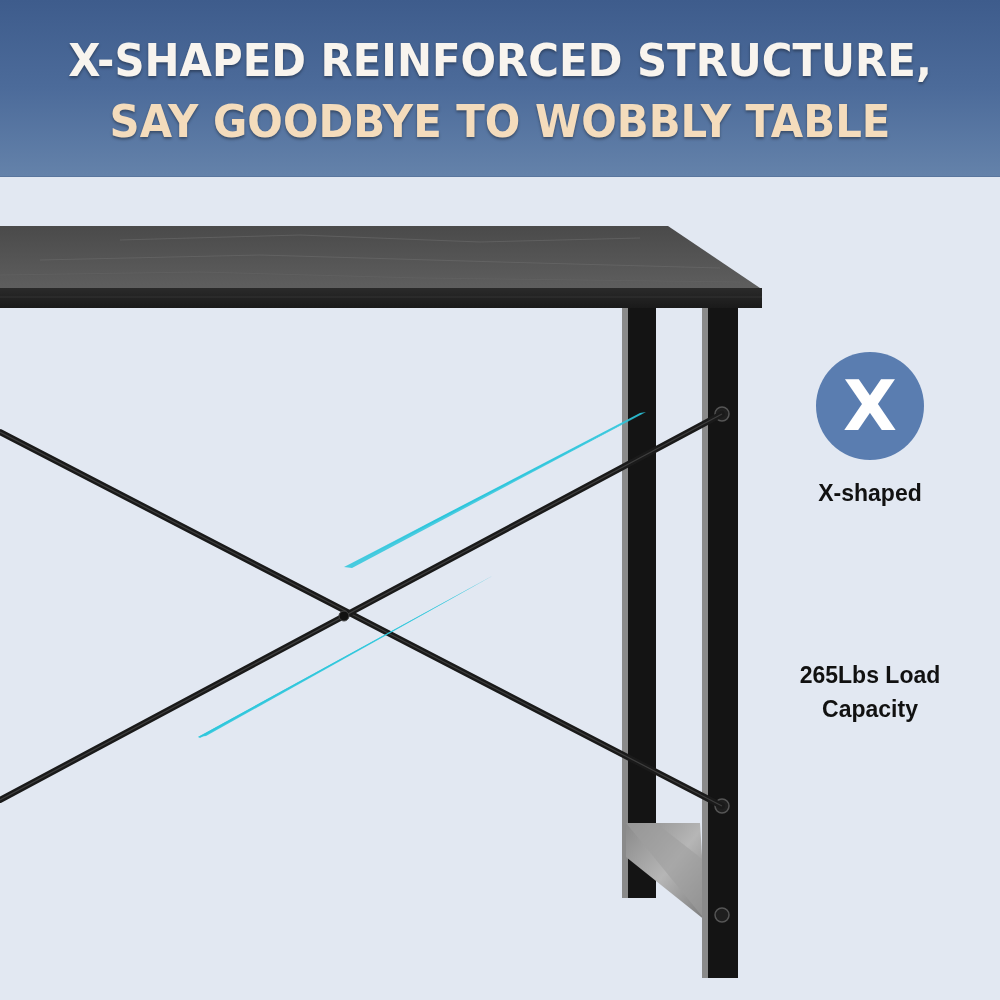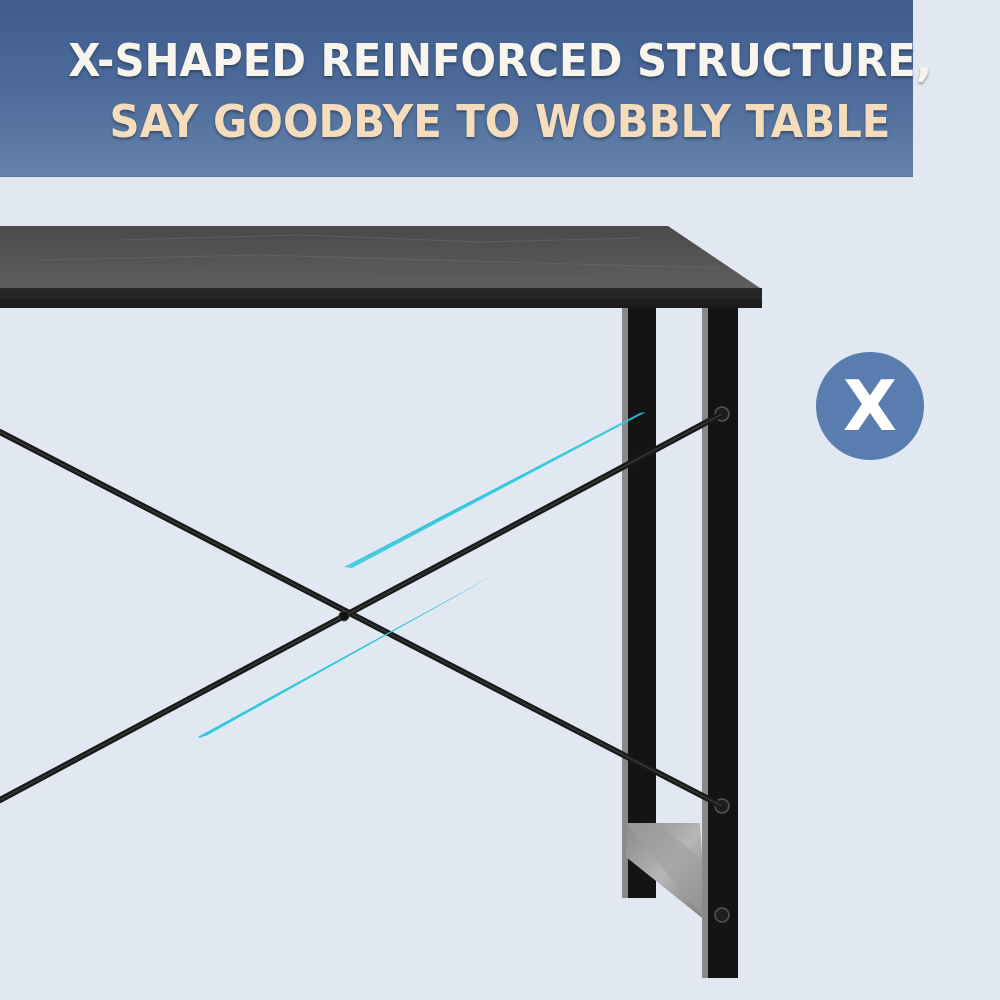--- a/index.html
+++ b/index.html
@@ -3,21 +3,21 @@
   <meta charset="utf-8">
   <style>
     * { box-sizing: border-box; margin: 0; padding: 0; }
     html, body { width: 1000px; height: 1000px; overflow: hidden; }
     body {
       background: #e2e8f2;
       font-family: "DejaVu Sans", sans-serif;
       position: relative;
     }
     .banner {
-      position: absolute; left: 0; top: 0; width: 913px; height: 177px;
+      position: absolute; left: 0; top: 0; width: 1000px; height: 177px;
       background: linear-gradient(to bottom, #3e5c8c 0%, #4c6b9a 50%, #6482aa 100%);
       border-bottom: 1px solid #5a769e;
     }
     .headline {
       position: absolute; left: 0; width: 1000px; text-align: center;
       font-family: "DejaVu Sans", sans-serif; font-weight: bold;
       letter-spacing: 0px;
       text-shadow: 0 2px 3px rgba(0,0,0,0.35);
       white-space: nowrap;
     }
@@ -114,18 +114,21 @@
     <polygon points="344,567 646,412 352,568" fill="#2cc6dc" opacity="0.85"></polygon>
     <polygon points="198,737 494,575 200,738" fill="#2cc6dc" opacity="0.9"></polygon>
     <polygon points="198,737 494,575 206,736" fill="#2cc6dc" opacity="0.9"></polygon>
   </g>
 </svg>
 
 <div class="feature" style="top:352px;">
   <div class="circle">
     <div class="x-glyph">X</div>
   </div>
+  <div class="label">X-shaped</div>
 </div>
 
 <div class="feature" style="top:642px;">
   <div class="label">
+    <div>265Lbs Load</div>
+    <div>Capacity</div>
   </div>
 </div>
 
 </body></html>

